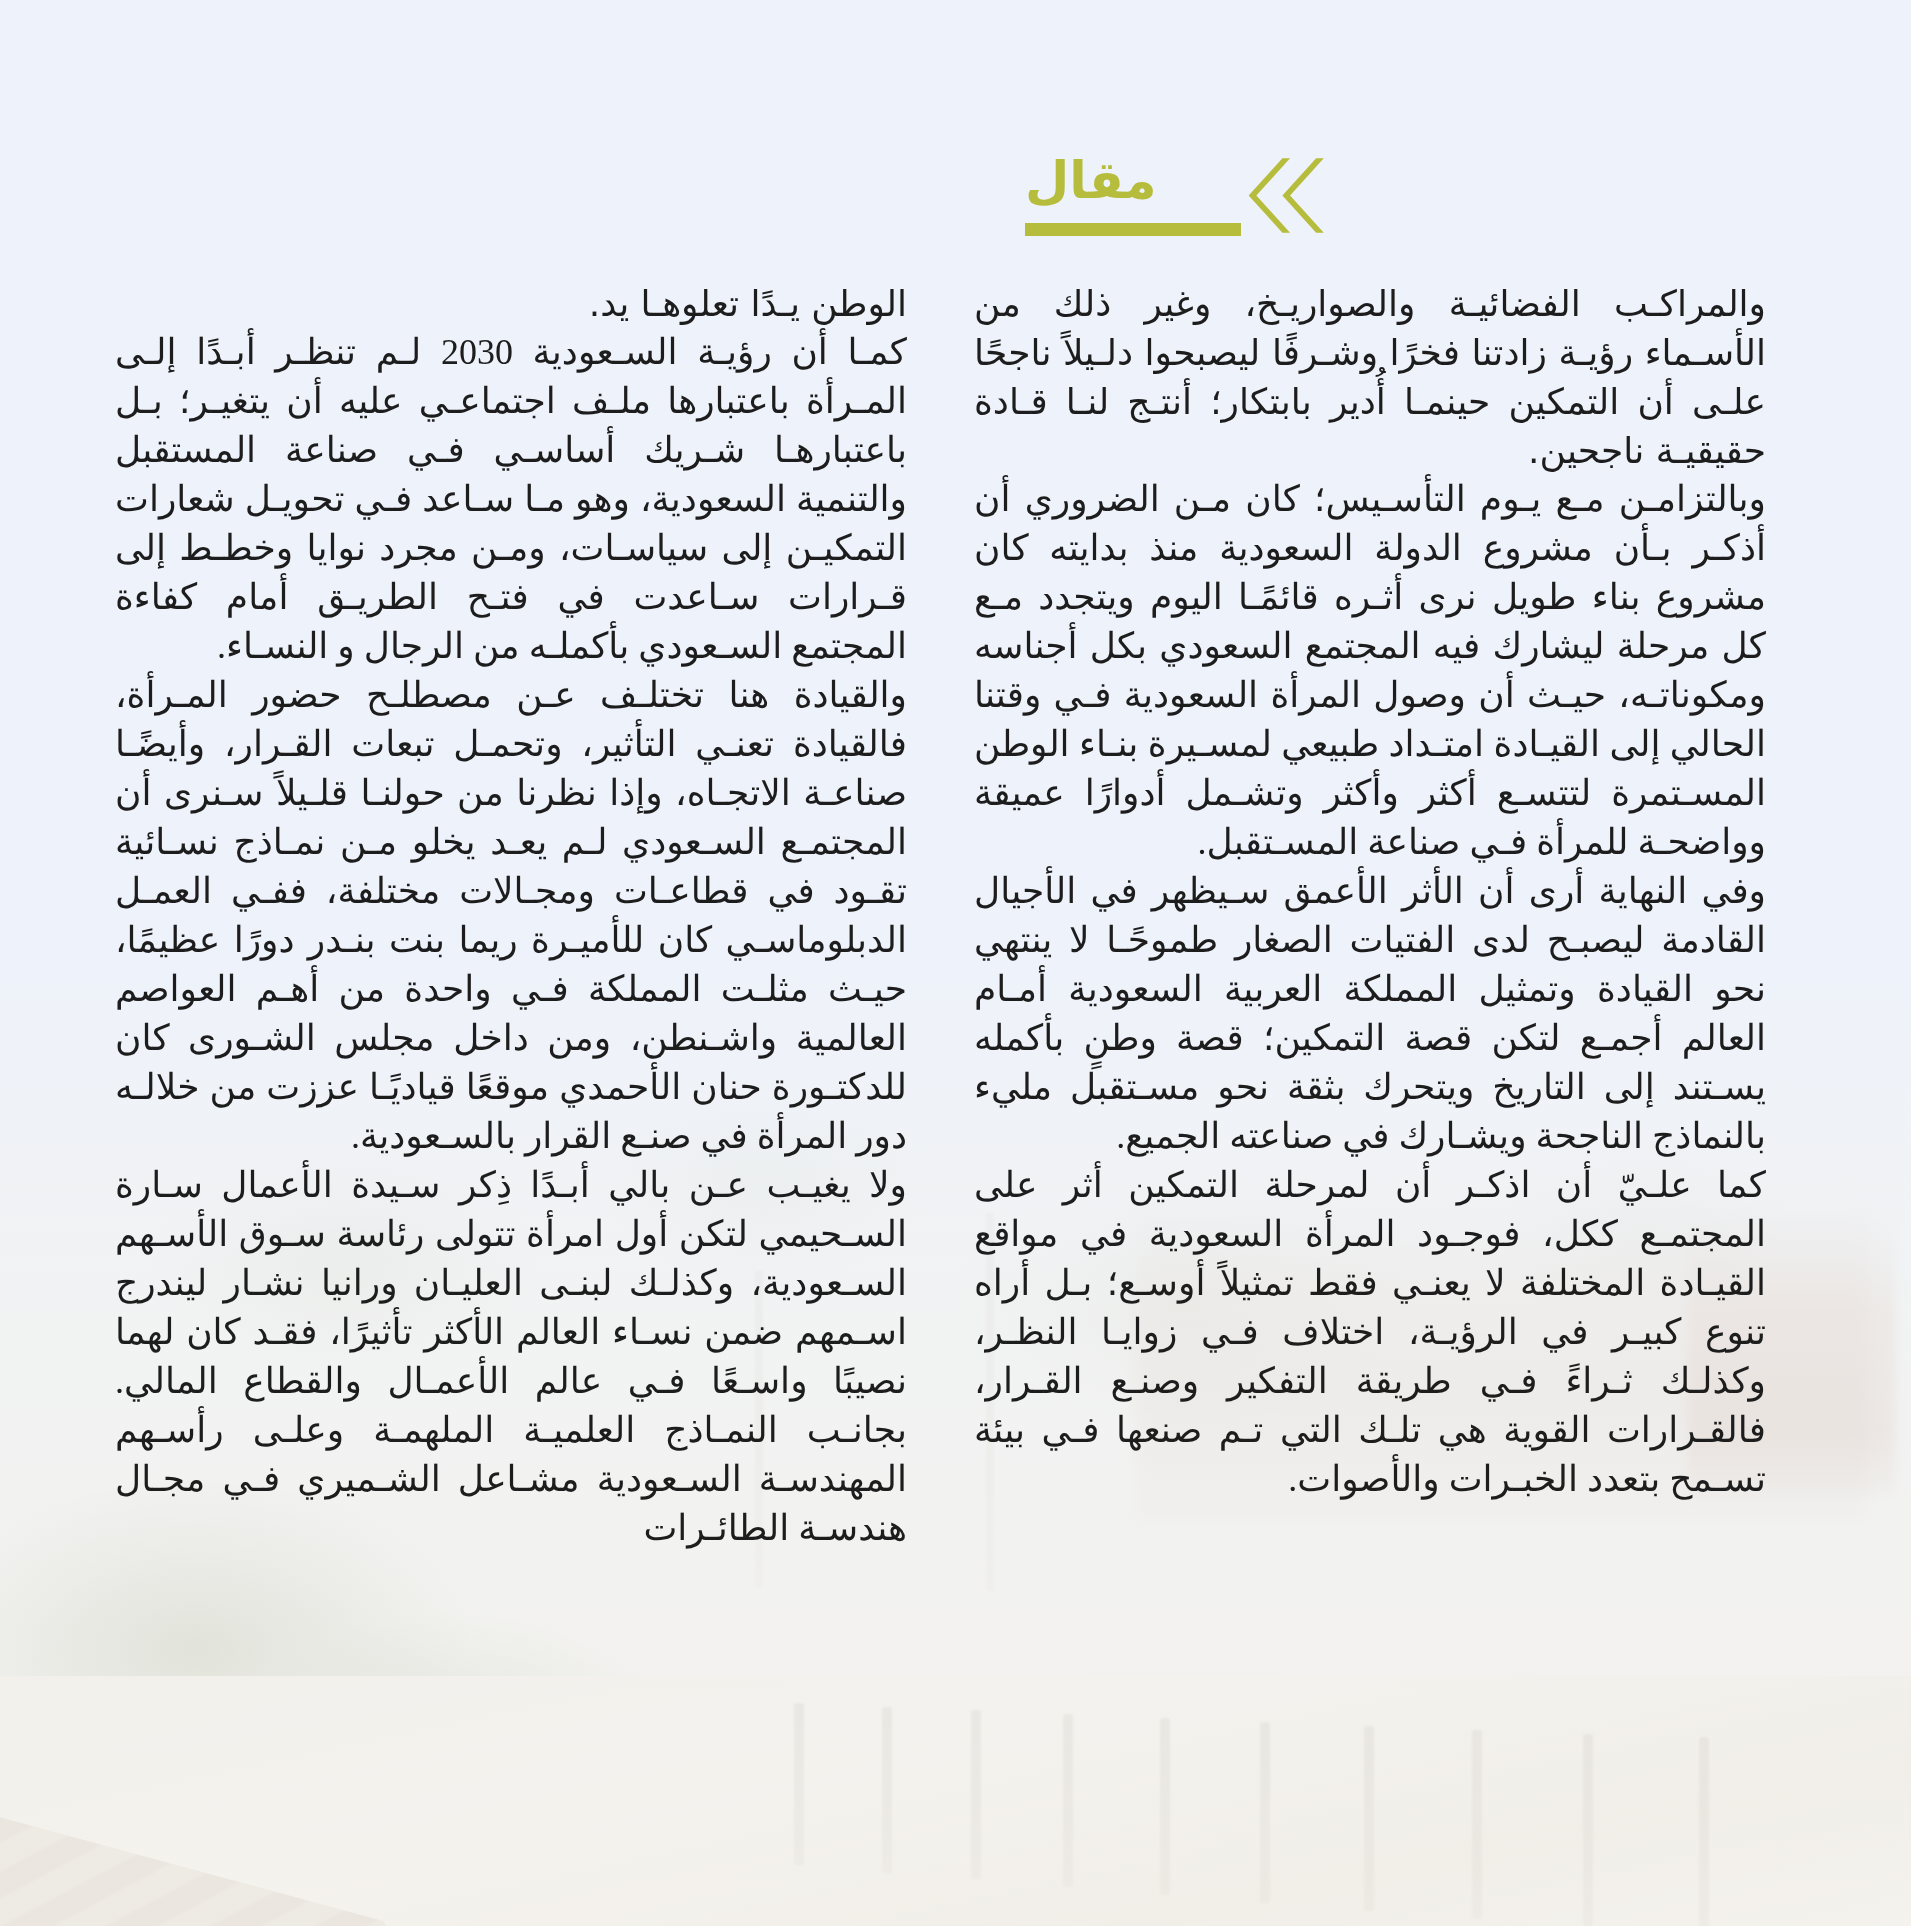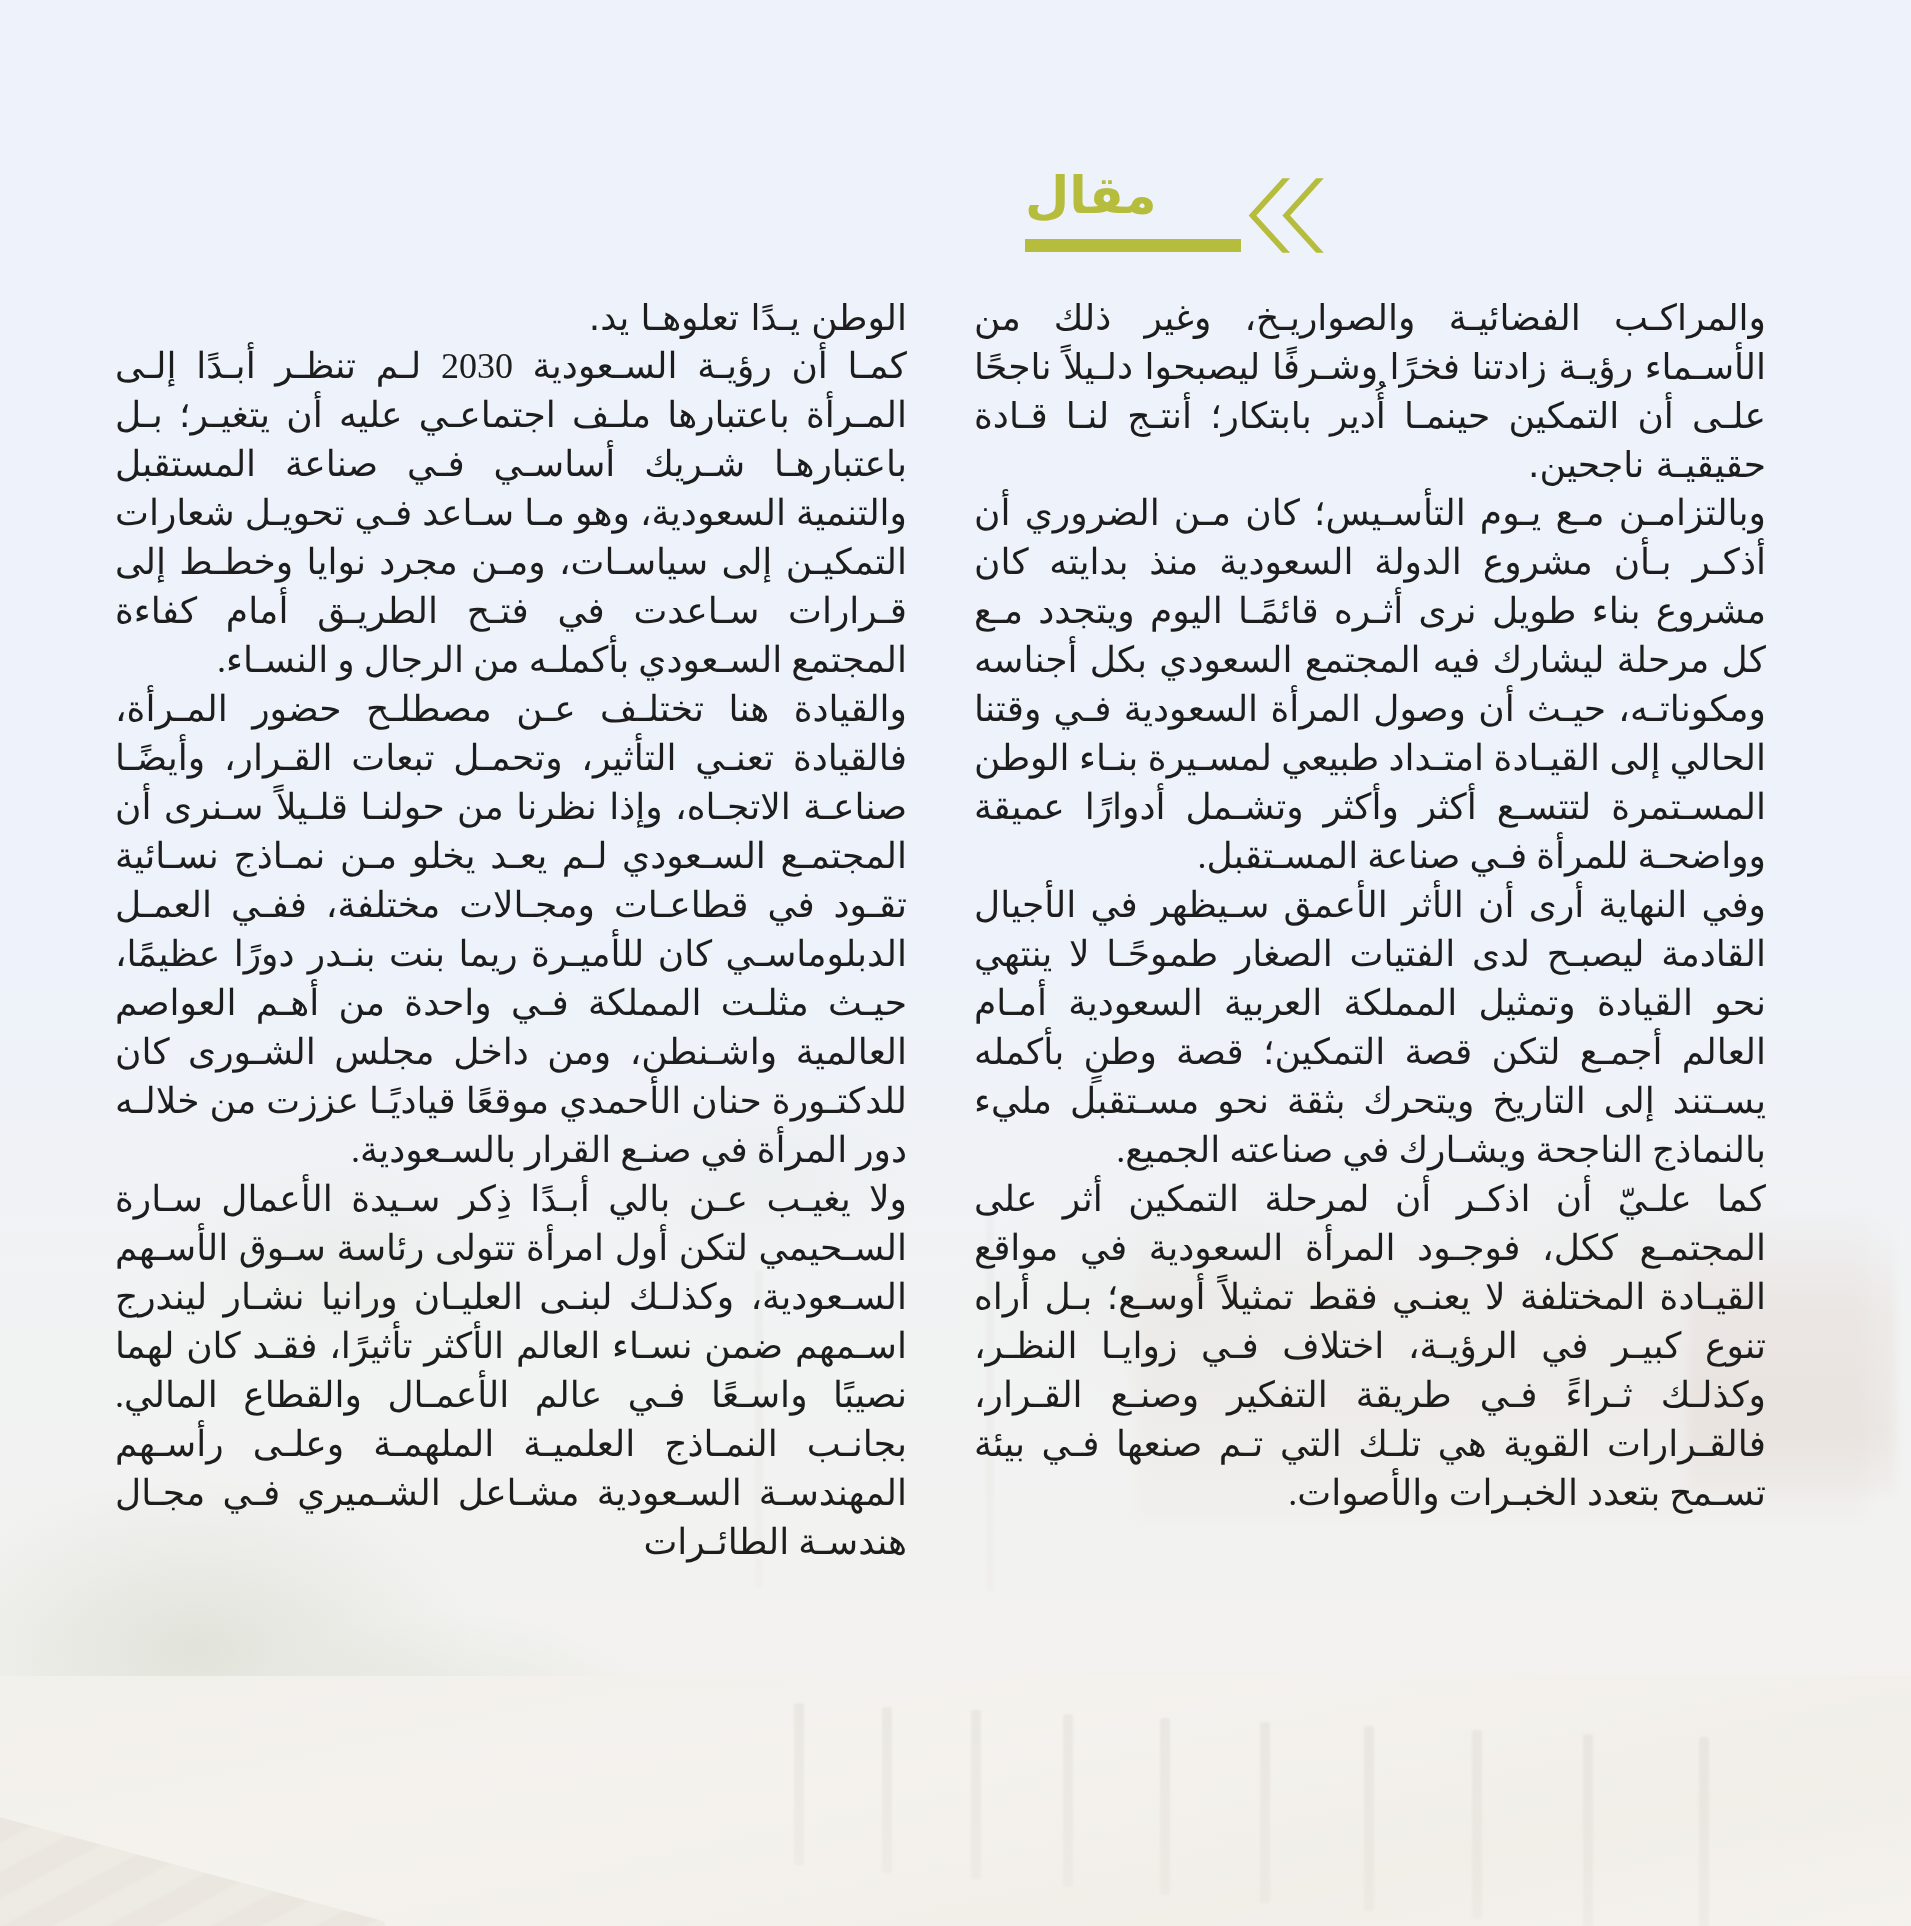--- a/index.html
+++ b/index.html
@@ -81,41 +81,41 @@
   .ph-veil{
     position:absolute;left:0;top:0;width:100%;height:100%;
     background:linear-gradient(to bottom,rgba(238,242,250,1) 0%,rgba(238,242,250,1) 36%,rgba(243,244,244,.80) 48%,rgba(246,245,242,.72) 60%,rgba(248,246,242,.70) 78%,rgba(250,249,246,.74) 100%);
   }
 
   
   #page{position:relative;z-index:2;width:1911px;height:2703px;}
 
   
   .header{
-    position:absolute;top:170px;right:116px;width:770px;
-    display:flex;align-items:flex-start;justify-content:flex-end;
+    position:absolute;top:150px;right:116px;width:770px;
+    display:flex;align-items:flex-end;justify-content:flex-end;
   }
   .hdr-right{display:flex;flex-direction:column;align-items:flex-end;}
   .hdr-kicker{
     font-size:51px;font-weight:bold;letter-spacing:2.3px;
     line-height:1;color:#b6bd3c;
     font-family:"DejaVu Sans","Liberation Sans",sans-serif;
   }
   .hdr-rule{
     margin-top:17.7px;width:216px;height:13px;background:#b6bd3c;
   }
   .hdr-chevron{
     margin-left:0;margin-right:85px;margin-top:5.4px;
     width:92px;height:81px;
   }
   .hdr-chevron svg{display:block;width:100%;height:100%;}
 
   
   .cols{
-    position:absolute;top:293px;right:116px;
+    position:absolute;top:279px;right:116px;
     width:1680px;
     display:flex;flex-direction:row-reverse;
     gap:67px;
   }
   .col{width:792px;}
   .col p{
     margin:0 0 0 0;
     font-size:36px;
     line-height:49px;
     text-align:justify;

